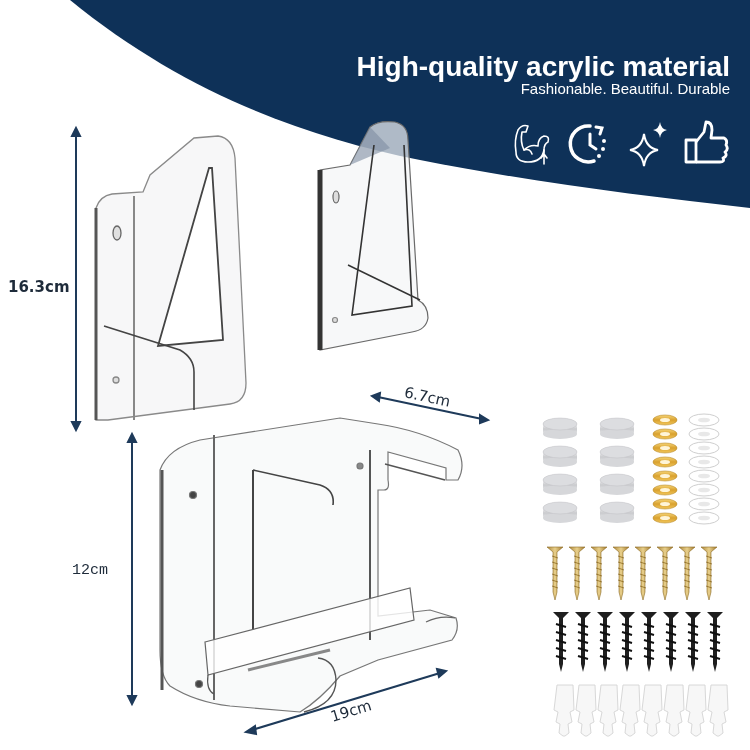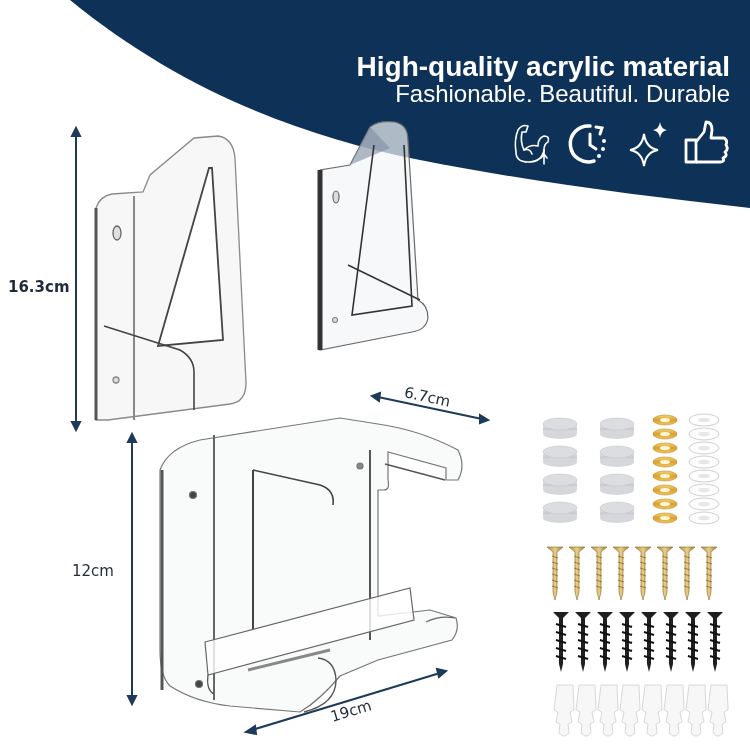--- a/index.html
+++ b/index.html
@@ -1,19 +1,19 @@
 <!DOCTYPE html>
 <html><head>
 <meta charset="utf-8">
 <style>
   html, body { margin:0; padding:0; }
   body { width:750px; height:750px; position:relative; overflow:hidden; background:#ffffff; font-family:"Liberation Sans", sans-serif; }
   #bg-svg { position:absolute; left:0; top:0; width:750px; height:750px; }
   .title { position:absolute; right:20px; top:22px; color:#ffffff; font-weight:bold; font-size:28px; letter-spacing:0px; white-space:nowrap;margin-top:29px; }
-  .subtitle { position:absolute; right:20px; top:80px; color:#ffffff; font-size:24px; white-space:nowrap; }
+  .subtitle { position:absolute; right:20px; top:80px; color:#ffffff; font-size:15px; white-space:nowrap; }
   .icons { position:absolute; left:508px; top:118px; width:230px; height:56px; }
   .icon { position:absolute; top:0; width:48px; height:52px; }
   .dim-label { position:absolute; color:#1e2b3a; font-size:15px; font-family:"DejaVu Sans", sans-serif; white-space:nowrap; }
 </style>
 </head>
 <body>
 
 <svg id="bg-svg" viewBox="0 0 750 750">
   <defs>
     <linearGradient id="silver" x1="0" y1="0" x2="0" y2="1">
@@ -205,15 +205,15 @@
   </svg>
   <svg class="icon" style="left:174px" viewBox="0 0 48 52">
     <g fill="none" stroke="#fff" stroke-width="2.8" stroke-linejoin="round">
       <rect x="4" y="22" width="10" height="22"></rect>
       <path d="M14,24 L22,14 L24,4 Q30,4 30,12 L29,20 L42,20 Q46,22 44,27 Q47,31 43,34 Q46,38 41,40 Q43,44 38,44 L14,44"></path>
     </g>
   </svg>
 </div>
 
 <div class="dim-label" style="left:8px; top:278px;font-weight:bold;">16.3cm</div>
-<div class="dim-label" style="left:72px; top:562px;">12cm</div>
+<div class="dim-label" style="left:72px; top:562px;font-family:Liberation Mono, monospace;">12cm</div>
 <div class="dim-label" style="left:404px; top:388px; transform:rotate(12deg);">6.7cm</div>
 <div class="dim-label" style="left:330px; top:702px; transform:rotate(-17deg);">19cm</div>
 
 </body></html>

